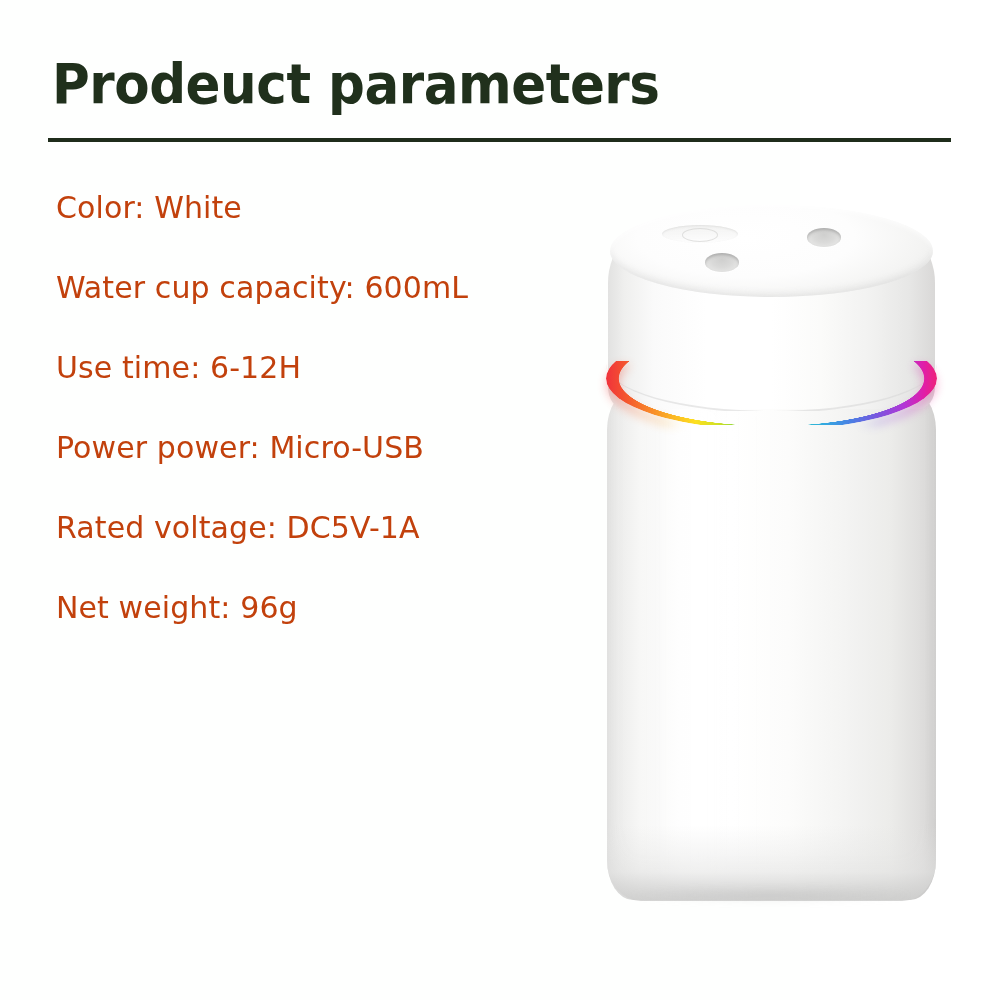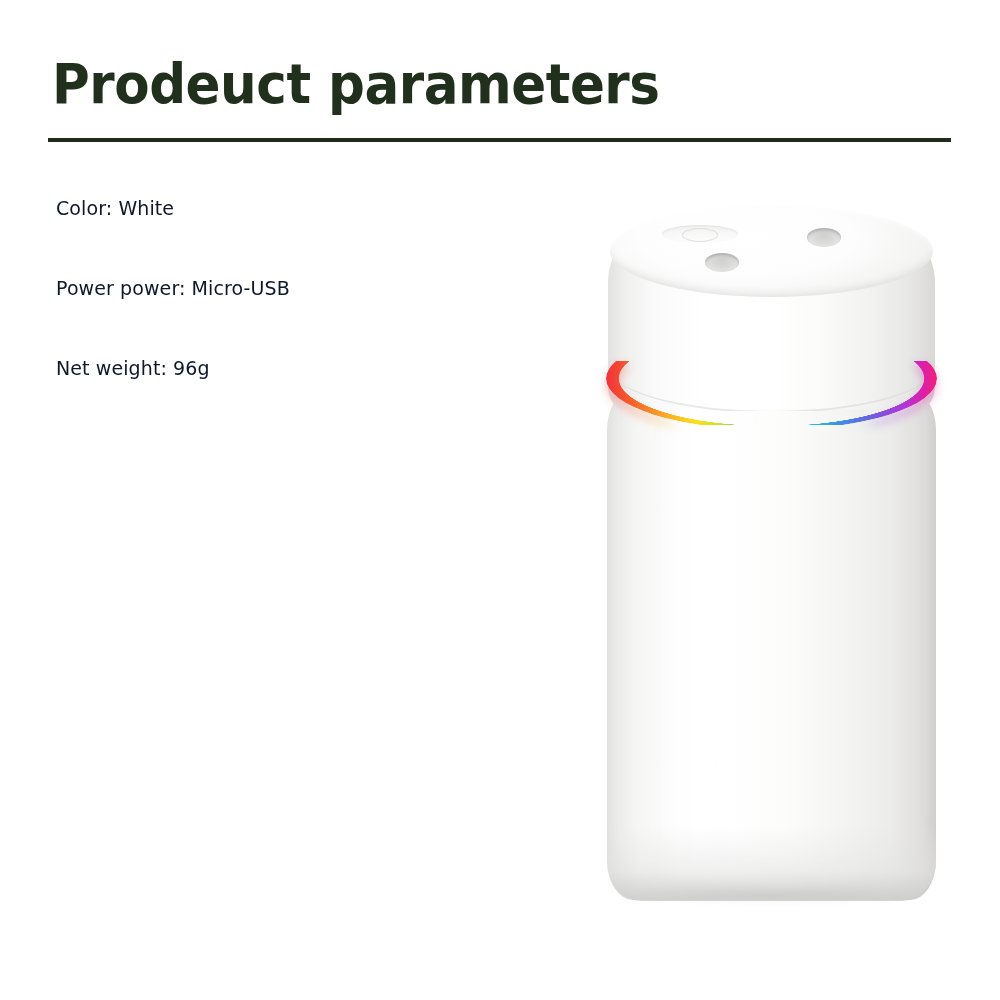--- a/index.html
+++ b/index.html
@@ -50,24 +50,24 @@
 
   
   .spec-list {
     position: absolute;
     left: 56px;
     top: 168px;
     width: 700px;
   }
   .spec-line {
     font-family: "DejaVu Sans", sans-serif;
-    font-size: 19px;
+    font-size: 30px;
     line-height: 80px;
     height: 80px;
-    color: #0f172a;
+    color: #c2410c;
     white-space: nowrap;
     letter-spacing: 0.1px;
   }
 
   
   .product {
     position: absolute;
     left: 600px;
     top: 205px;
     width: 345px;
@@ -281,21 +281,24 @@
 <body>
 
 <div class="page">
 
   <div class="title">Prodeuct parameters</div>
 
   <div class="title-rule"></div>
 
   <div class="spec-list">
     <div class="spec-line">Color: White</div>
+    <div class="spec-line">Water cup capacity: 600mL</div>
+    <div class="spec-line">Use time: 6-12H</div>
     <div class="spec-line">Power power: Micro-USB</div>
+    <div class="spec-line">Rated voltage: DC5V-1A</div>
     <div class="spec-line">Net weight: 96g</div>
   </div>
 
   <div class="product">
 
     <div class="body-lower"></div>
     <div class="body-sheen"></div>
     <div class="body-foot"></div>
     <div class="base-shadow"></div>
 

